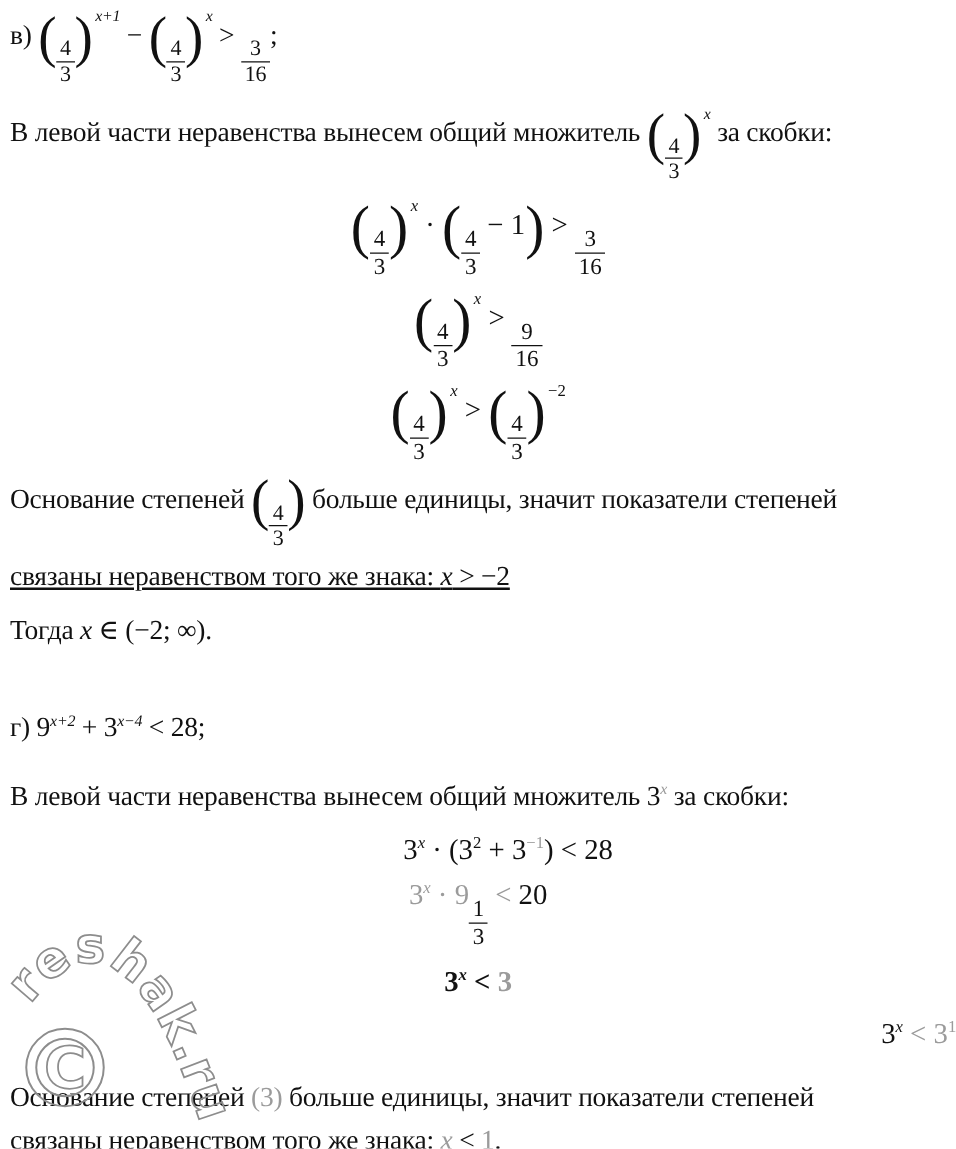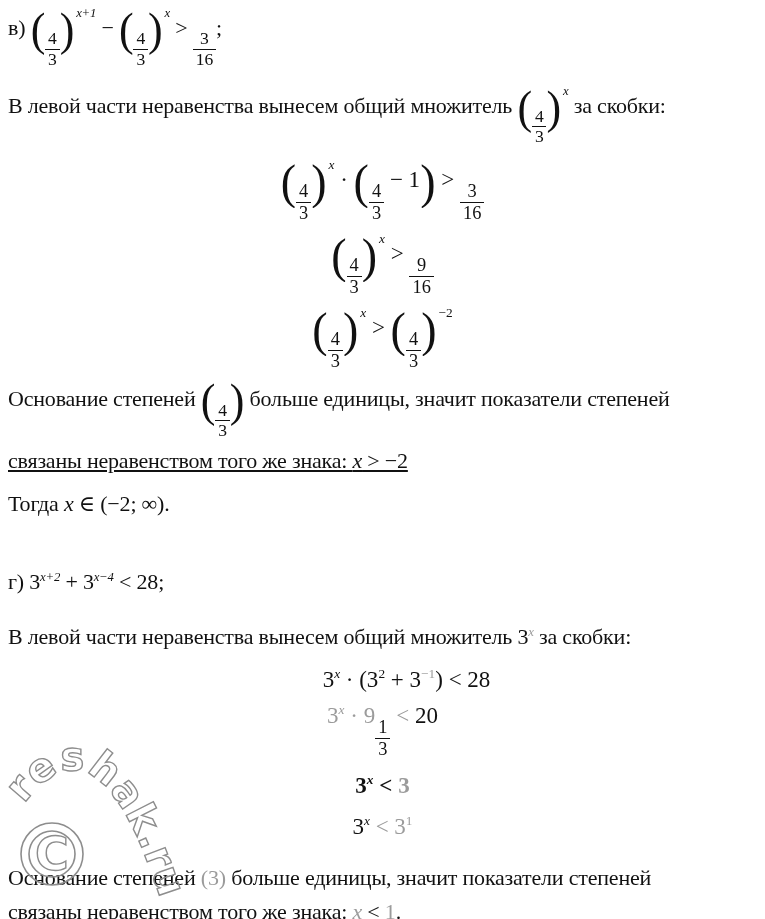--- a/index.html
+++ b/index.html
@@ -62,21 +62,21 @@
   .eq-v2{margin-top:10px;}
   .eq-v3{margin-top:10px;}
   .conc-v1{margin-top:8px;}
   .conc-v2{margin-top:6px;text-decoration:underline;}
   .result-v{margin-top:16px;}
   .problem-g{margin-top:50px;}
   .intro-g{margin-top:28px;}
   .eq-g1{margin-top:16px;padding-left:48px;}
   .eq-g2{margin-top:10px;}
   .eq-g3{margin-top:14px;font-weight:bold;}
-  .eq-g4{margin-top:14px;}
+  .eq-g4{margin-top:14px;text-align:right;}
   .conc-g1{margin-top:24px;}
   .conc-g2{margin-top:6px;}
   
   .wm{
     position:absolute;
     left:4px;top:686px;
     pointer-events:none;
     z-index:5;
   }
   .wm text{
@@ -135,21 +135,21 @@
         <span class="fn">4</span>
         <span class="fd">3</span>
       </span><span class="bigp">)</span><sup class="sp hi">−2</sup></div>
   <div class="tl conc-v1"><span>Основание степеней </span><span class="bigp">(</span><span class="frac">
         <span class="fn">4</span>
         <span class="fd">3</span>
       </span><span class="bigp">)</span><span> больше единицы, значит показатели степеней</span></div>
   <div class="tl conc-v2"><span>связаны неравенством того же знака: </span><span class="it">x</span><span> &gt; −2</span></div>
   <div class="tl result-v"><span>Тогда </span><span class="it">x</span><span> ∈ (−2; ∞).</span></div>
 
-  <div class="tl problem-g"><span>г) 3</span><sup class="sp it">x+2</sup><span> + 3</span><sup class="sp it">x−4</sup><span> &lt; 28;</span></div>
+  <div class="tl problem-g"><span>г) 9</span><sup class="sp it">x+2</sup><span> + 3</span><sup class="sp it">x−4</sup><span> &lt; 28;</span></div>
   <div class="tl intro-g"><span>В левой части неравенства вынесем общий множитель 3</span><sup class="sp it muted">x</sup><span> за скобки:</span></div>
   <div class="eq eq-g1"><span>3</span><sup class="sp it">x</sup><span> · (3</span><sup class="sp">2</sup><span> + 3</span><sup class="sp muted">−1</sup><span>) &lt; 28</span></div>
   <div class="eq eq-g2"><span class="muted">3</span><sup class="sp it muted">x</sup><span class="muted"> · </span><span class="muted">9</span><span class="frac">
         <span class="fn">1</span>
         <span class="fd">3</span>
       </span><span class="muted"> &lt; </span><span>20</span></div>
   <div class="eq eq-g3"><span>3</span><sup class="sp it">x</sup><span> &lt; </span><span class="muted">3</span></div>
   <div class="eq eq-g4"><span>3</span><sup class="sp it">x</sup><span class="muted"> &lt; </span><span class="muted">3</span><sup class="sp muted">1</sup></div>
   <div class="tl conc-g1"><span>Основание степеней </span><span class="muted">(3)</span><span> больше единицы, значит показатели степеней</span></div>
   <div class="tl conc-g2"><span>связаны неравенством того же знака: </span><span class="it muted">x</span><span> &lt; </span><span class="muted">1</span><span>.</span></div>

